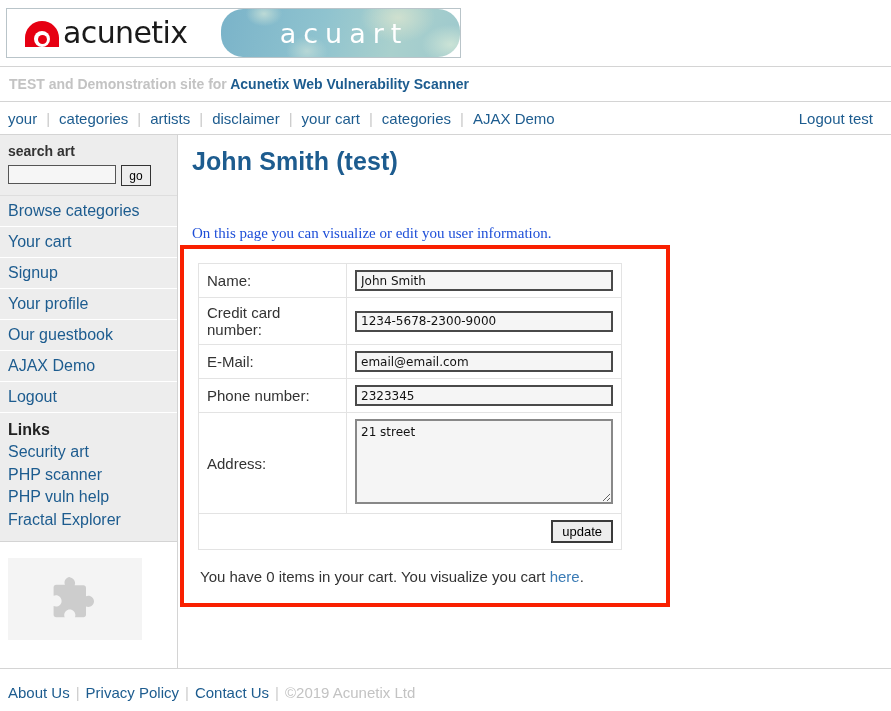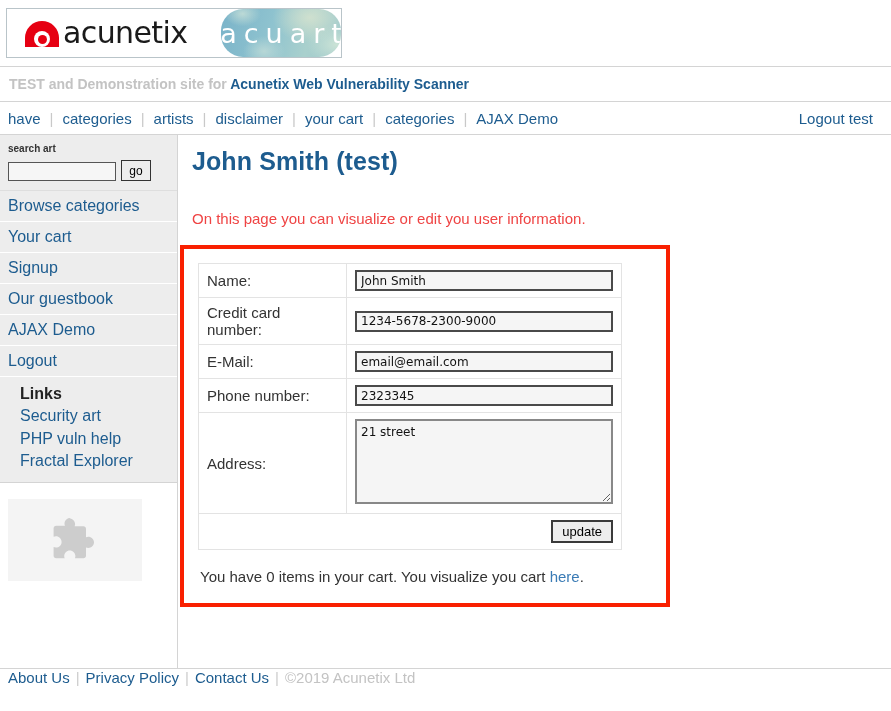--- a/index.html
+++ b/index.html
@@ -12,21 +12,21 @@
     font-size: 15px;
     color: #333333;
     overflow: hidden;
   }
 
   
   #logo-band {
     padding: 8px 0 0 6px;
   }
   #logo-box {
-    width: 336px;
+    width: 455px;
     height: 50px;
     border: 1px solid #b9c4c9;
     display: flex;
     background: #ffffff;
   }
   #logo-left {
     width: 214px;
     background: #ffffff;
     display: flex;
     align-items: center;
@@ -140,25 +140,25 @@
     background: #ffffff;
     flex: none;
   }
   #searchbox {
     padding: 8px 8px 9px 8px;
     border-bottom: 1px solid #dedede;
     background: #ededed;
   }
   #searchbox h3 {
     margin: 0 0 6px 0;
-    font-size: 10px;
+    font-size: 14px;
     font-weight: bold;
     color: #333;
   }
-  #search-row { display: flex; align-items: flex-end; }
+  #search-row { display: flex; align-items: flex-start; }
   #search-input {
     width: 108px;
     height: 19px;
     border: 1px solid #555;
     background: #f6f6f6;
     font-family: "Liberation Sans", sans-serif;
     font-size: 12px;
     padding: 0 3px;
   }
   #search-go {
@@ -177,21 +177,21 @@
     display: block;
     padding: 6px 0 6px 8px;
     font-size: 16px;
     color: #1d5c8f;
     text-decoration: none;
     background: #ededed;
     border-bottom: 1px solid #ffffff;
   }
   #links-block {
     background: #ededed;
-    padding: 8px 0 9px 20px;
+    padding: 8px 0 9px 8px;
     border-bottom: 1px solid #d4d4d4;
   }
   #links-block h3 {
     margin: 0 0 2px 0;
     font-size: 16px;
     font-weight: bold;
     color: #222;
   }
   #links-block a {
     display: block;
@@ -220,23 +220,24 @@
     position: relative;
   }
   #page-title {
     font-size: 25px;
     font-weight: bold;
     color: #1d5c8f;
     margin: 6px 0 0 0;
     letter-spacing: 0.1px;
   }
   #intro {
-    margin: 34px 0 0 0;
-    font-size: 15px;
-    color: #ef4444;
+    margin: 49px 0 0 0;
+    font-size: 15px;
+    color: #1d4ed8;
+    font-family: Liberation Serif, serif;
   }
 
   
   #highlight-box {
     position: absolute;
     left: 2px;
     top: 110px;
     width: 490px;
     height: 362px;
     border: 4px solid #f92000;
@@ -296,21 +297,21 @@
     font-size: 15px;
     color: #333;
   }
   #cart-note a { color: #3a7bb5; text-decoration: none; }
 
   
   #footer {
     border-top: 1px solid #d4d4d4;
     height: 33px;
     display: flex;
-    align-items: flex-start;
+    align-items: flex-end;
     padding-left: 8px;
     font-size: 15px;
   }
   #footer a { color: #1d5c8f; text-decoration: none; }
   #footer .sep { color: #cccccc; padding: 0 6px; }
   #copyright { color: #c3c3c3; }
 </style>
 </head>
 <body>
 
@@ -330,21 +331,21 @@
   </div>
 </div>
 
 <div id="tagline">
   <span>TEST and Demonstration site for</span>
   <a href="#">Acunetix Web Vulnerability Scanner</a>
 </div>
 
 <div id="topnav">
   <div class="links">
-    <a href="#">have</a>
+    <a href="#">your</a>
     <span class="sep">|</span>
     <a href="#">categories</a>
     <span class="sep">|</span>
     <a href="#">artists</a>
     <span class="sep">|</span>
     <a href="#">disclaimer</a>
     <span class="sep">|</span>
     <a href="#">your cart</a>
     <span class="sep">|</span>
     <a href="#">categories</a>
@@ -363,27 +364,29 @@
       <h3>search art</h3>
       <div id="search-row">
         <input id="search-input" type="text" value="" style="">
         <button id="search-go">go</button>
       </div>
     </div>
 
     <a class="nav-item" href="#">Browse categories</a>
     <a class="nav-item" href="#">Your cart</a>
     <a class="nav-item" href="#">Signup</a>
+    <a class="nav-item" href="#">Your profile</a>
     <a class="nav-item" href="#">Our guestbook</a>
     <a class="nav-item" href="#">AJAX Demo</a>
     <a class="nav-item" href="#">Logout</a>
 
     <div id="links-block">
       <h3>Links</h3>
       <a href="#">Security art</a>
+      <a href="#">PHP scanner</a>
       <a href="#">PHP vuln help</a>
       <a href="#">Fractal Explorer</a>
     </div>
 
     <div id="plugin-area">
       <div id="plugin-box">
         <svg width="56" height="56" viewBox="0 0 56 56">
           <path fill="#cdcdcd" d="M22.5 6.5c3.1 0 5.6 2.5 5.6 5.6 0 .8-.2 1.5-.5 2.2h8.9c1.4 0 2.5 1.1 2.5 2.5v8.4c.7-.3 1.5-.5 2.3-.5 3.1 0 5.7 2.5 5.7 5.6s-2.6 5.6-5.7 5.6c-.8 0-1.6-.2-2.3-.5v8.4c0 1.4-1.1 2.5-2.5 2.5h-8.6c.3-.7.5-1.5.5-2.3 0-3.1-2.5-5.6-5.6-5.6s-5.6 2.5-5.6 5.6c0 .8.2 1.6.5 2.3h-8.6c-1.4 0-2.5-1.1-2.5-2.5v-8.8c.7.3 1.5.5 2.3.5 3.1 0 5.7-2.5 5.7-5.6s-2.6-5.6-5.7-5.6c-.8 0-1.6.2-2.3.5v-8.5c0-1.4 1.1-2.5 2.5-2.5h8.9c-.3-.7-.5-1.4-.5-2.2 0-3.1 2.5-5.6 5.6-5.6z"></path>
         </svg>
       </div>

